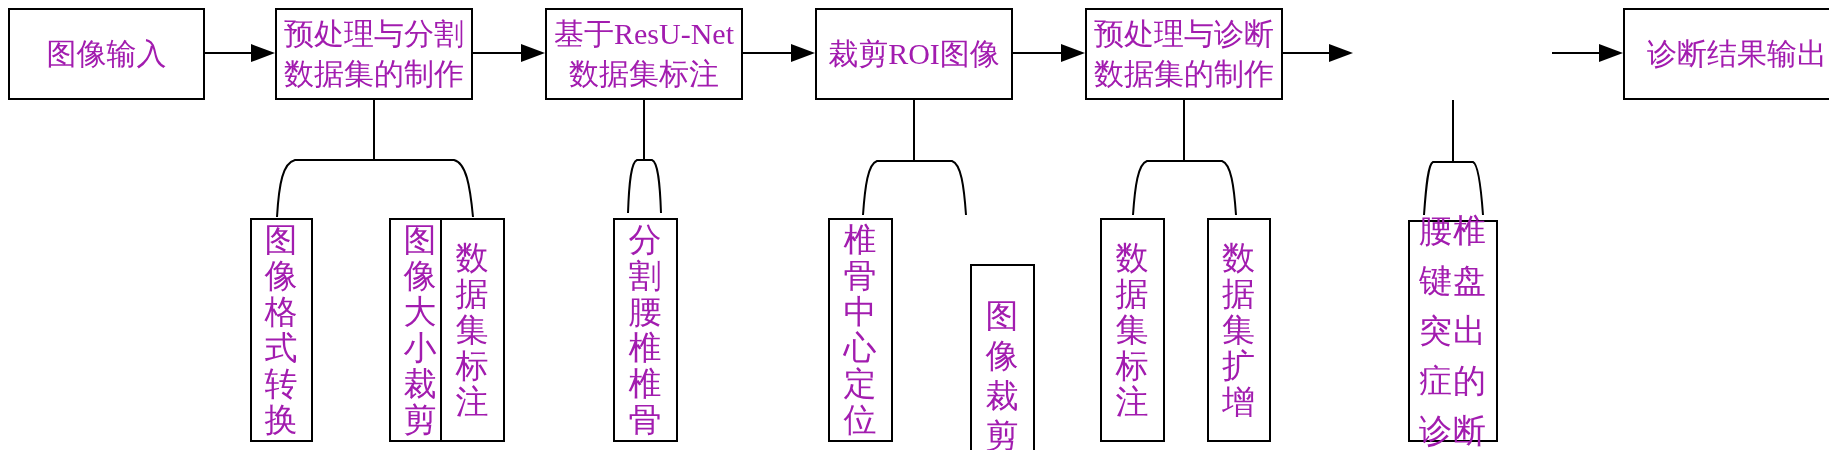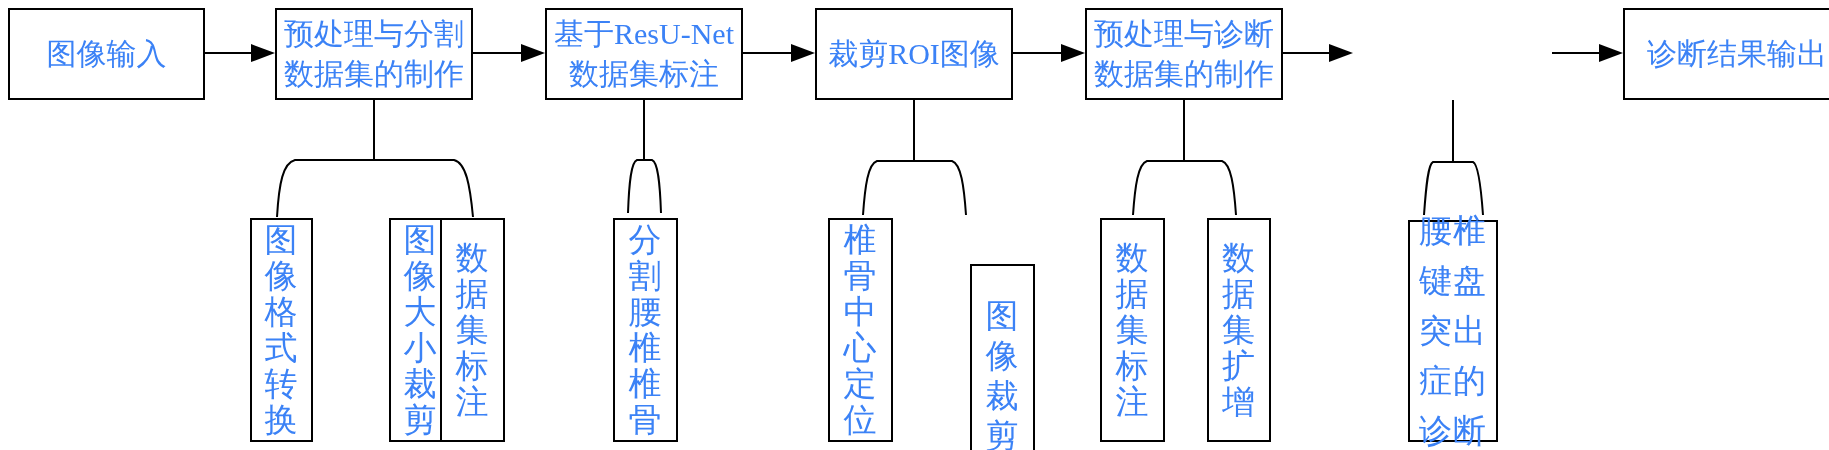--- a/index.html
+++ b/index.html
@@ -1,21 +1,21 @@
 <!DOCTYPE html>
 <html><head>
 <meta charset="utf-8">
 <style>
   html,body{margin:0;padding:0;background:#ffffff;}
   .canvas{
     position:relative;
     width:1829px;height:450px;
     background:#ffffff;
     font-family:"Liberation Serif","DejaVu Serif",serif;
-    color:#3b82f6;
+    color:#a21caf;
     overflow:hidden;
   }
   .connector-layer{position:absolute;left:0;top:0;width:1829px;height:450px;}
   .flow-box{
     position:absolute;
     box-sizing:border-box;
     border:2px solid #000000;
     background:#ffffff;
     display:flex;align-items:center;justify-content:center;
     text-align:center;

